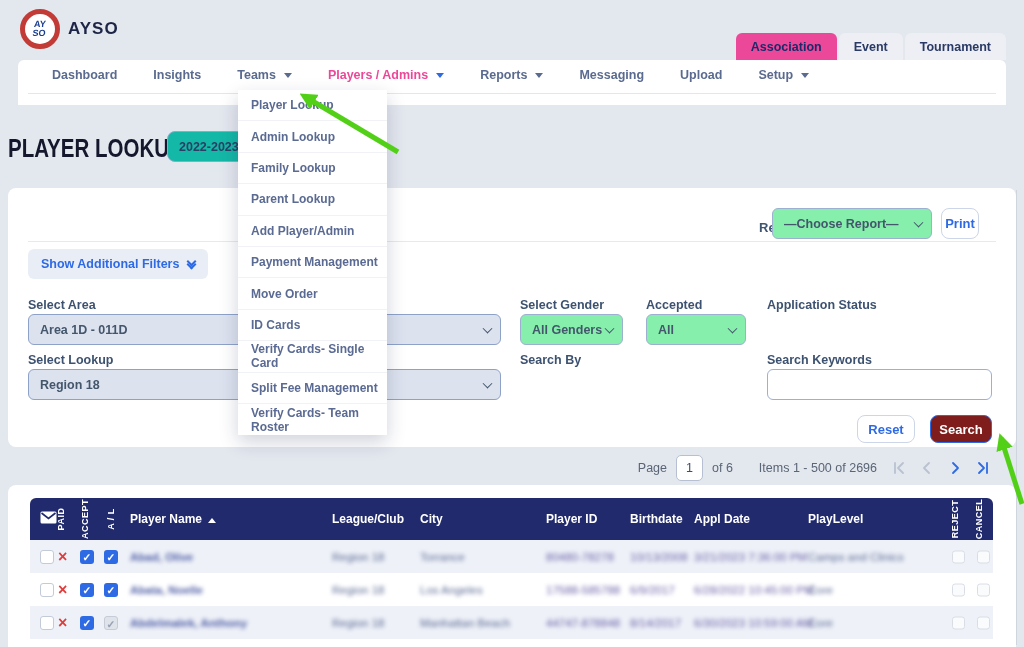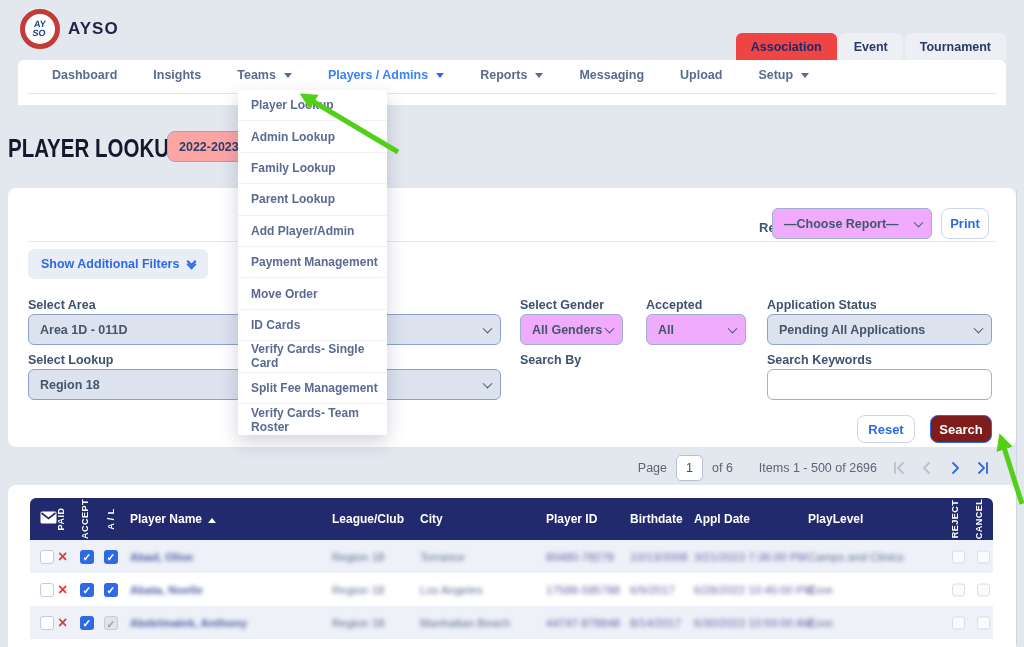--- a/index.html
+++ b/index.html
@@ -8,50 +8,50 @@
 
   
   .topbar { position:absolute; top:0; left:0; width:1024px; height:60px; background:#e3e7ee; }
   .logo { position:absolute; left:20px; top:9px; width:40px; height:40px; border-radius:50%;
           background:#fff; border:5px solid #c23b36; display:flex; align-items:center; justify-content:center; }
   .logo-inner { font-size:9px; font-weight:800; color:#1b3f8f; text-align:center; line-height:9px; transform:skewX(-6deg); }
   .brand { position:absolute; left:68px; top:19px; font-size:17px; font-weight:800; letter-spacing:1px; color:#1d2547; }
   .tabs { position:absolute; right:18px; bottom:0; display:flex; gap:2px; }
   .tab { height:27px; padding:0 15px; display:flex; align-items:center; border-radius:6px 6px 0 0;
          background:#edeff4; color:#2a3a66; font-size:12.5px; font-weight:700; cursor:pointer; }
-  .tab.active { background:#ef4444; color:#1b2a6b; }
+  .tab.active { background:#ec4899; color:#1b2a6b; }
 
   
   .navbar { position:absolute; top:60px; left:18px; width:988px; height:45px; background:#fff; border-radius:6px 6px 0 0; }
   .nav-items { position:absolute; left:34px; top:8px; display:flex; align-items:center; gap:36px; }
   .nav-item { display:flex; align-items:center; gap:8px; font-size:12.5px; font-weight:700; color:#5a6b8f; cursor:pointer; }
-  .nav-item.active { color:#3b82f6; }
+  .nav-item.active { color:#ec4899; }
   .caret { width:0; height:0; border-left:4.5px solid transparent; border-right:4.5px solid transparent; border-top:5px solid #5a6b8f; }
   .nav-item.active .caret { border-top-color:#2e6ae4; }
   .nav-underline { position:absolute; left:10px; right:10px; top:33px; height:1px; background:#e3e6eb; }
 
   
   .page-title { position:absolute; left:8px; top:134px; font-size:25px; font-weight:800; color:#15172c;
                 transform:scaleX(0.82); transform-origin:left center; letter-spacing:0; white-space:nowrap; }
-  .year-select { position:absolute; left:167px; top:131px; width:80px; height:31px; background:#fca5a5;
+  .year-select { position:absolute; left:167px; top:131px; width:80px; height:31px; background:#14b8a6;
                  border:1.5px solid #93a7cc; border-radius:8px; display:flex; align-items:center;
                  padding-left:11px; font-size:12.5px; font-weight:700; color:#2c3e66; cursor:pointer; }
 
   
   .panel { position:absolute; left:8px; top:188px; width:1008px; height:259px; background:#fff; border-radius:8px; }
   .report-label { position:absolute; left:707px; top:32px; font-size:13px; font-weight:600; color:#3f5570;padding-left:44px; }
-  .select { position:absolute; height:31px; background:#f0abfc; border:1.5px solid #9db0d2; border-radius:6px;
+  .select { position:absolute; height:31px; background:#86efac; border:1.5px solid #9db0d2; border-radius:6px;
             display:flex; align-items:center; padding:0 24px 0 11px; font-size:12.5px; font-weight:700;
             color:#44566c; cursor:pointer; white-space:nowrap; overflow:hidden; }
   .select.grey { background:#dce2ee; border-color:#8ea2c8; }
   .chev { position:absolute; right:9px; top:50%; width:7px; height:7px; border-right:1.7px solid #44566c;
           border-bottom:1.7px solid #44566c; transform:translateY(-70%) rotate(45deg); }
   .report-select { left:764px; top:20px; width:160px; }
   .btn { display:flex; align-items:center; justify-content:center; border-radius:8px; font-size:13px; font-weight:700; cursor:pointer; }
-  .print-btn { position:absolute; left:933px; top:20px; width:48px; height:31px; background:#fff;
+  .print-btn { position:absolute; left:933px; top:20px; width:38px; height:31px; background:#fff;
                border:1px solid #ccd6e8; color:#2e6ae4; }
   .panel-divider { position:absolute; left:20px; right:20px; top:53px; height:1px; background:#e6e9ee; }
   .show-filters { position:absolute; left:20px; top:61px; height:30px; padding:0 13px; background:#e9edf5;
                   border-radius:6px; display:flex; align-items:center; gap:9px; color:#2e6ae4;
                   font-size:12.5px; font-weight:700; cursor:pointer; }
   .dchev { display:flex; flex-direction:column; gap:1px; margin-top:-2px; }
   .dchev i { width:7px; height:7px; border-right:2px solid #2e6ae4; border-bottom:2px solid #2e6ae4;
              transform:rotate(45deg); display:block; }
   .dchev i:last-child { margin-top:-5px; }
   .flabel { position:absolute; font-size:12.5px; font-weight:600; color:#3d5270; }
@@ -188,24 +188,20 @@
     <div class="select grey" style="left:20px; top:126px; width:473px;">
       <span>Area 1D - 011D</span>
         <span class="chev"></span>
     </div>
     <div class="select" style="left:512px; top:126px; width:103px;">
       <span>All Genders</span>
         <span class="chev"></span>
     </div>
     <div class="select" style="left:638px; top:126px; width:100px;">
       <span>All</span>
-        <span class="chev"></span>
-    </div>
-    <div class="select grey" style="left:759px; top:126px; width:225px;">
-      <span>Pending All Applications</span>
         <span class="chev"></span>
     </div>
 
     <div class="flabel" style="left:20px; top:165px;">Select Lookup</div>
     <div class="flabel" style="left:512px; top:165px;">Search By</div>
     <div class="flabel" style="left:759px; top:165px;">Search Keywords</div>
 
     <div class="select grey" style="left:20px; top:181px; width:473px;">
       <span>Region 18</span>
         <span class="chev"></span>

